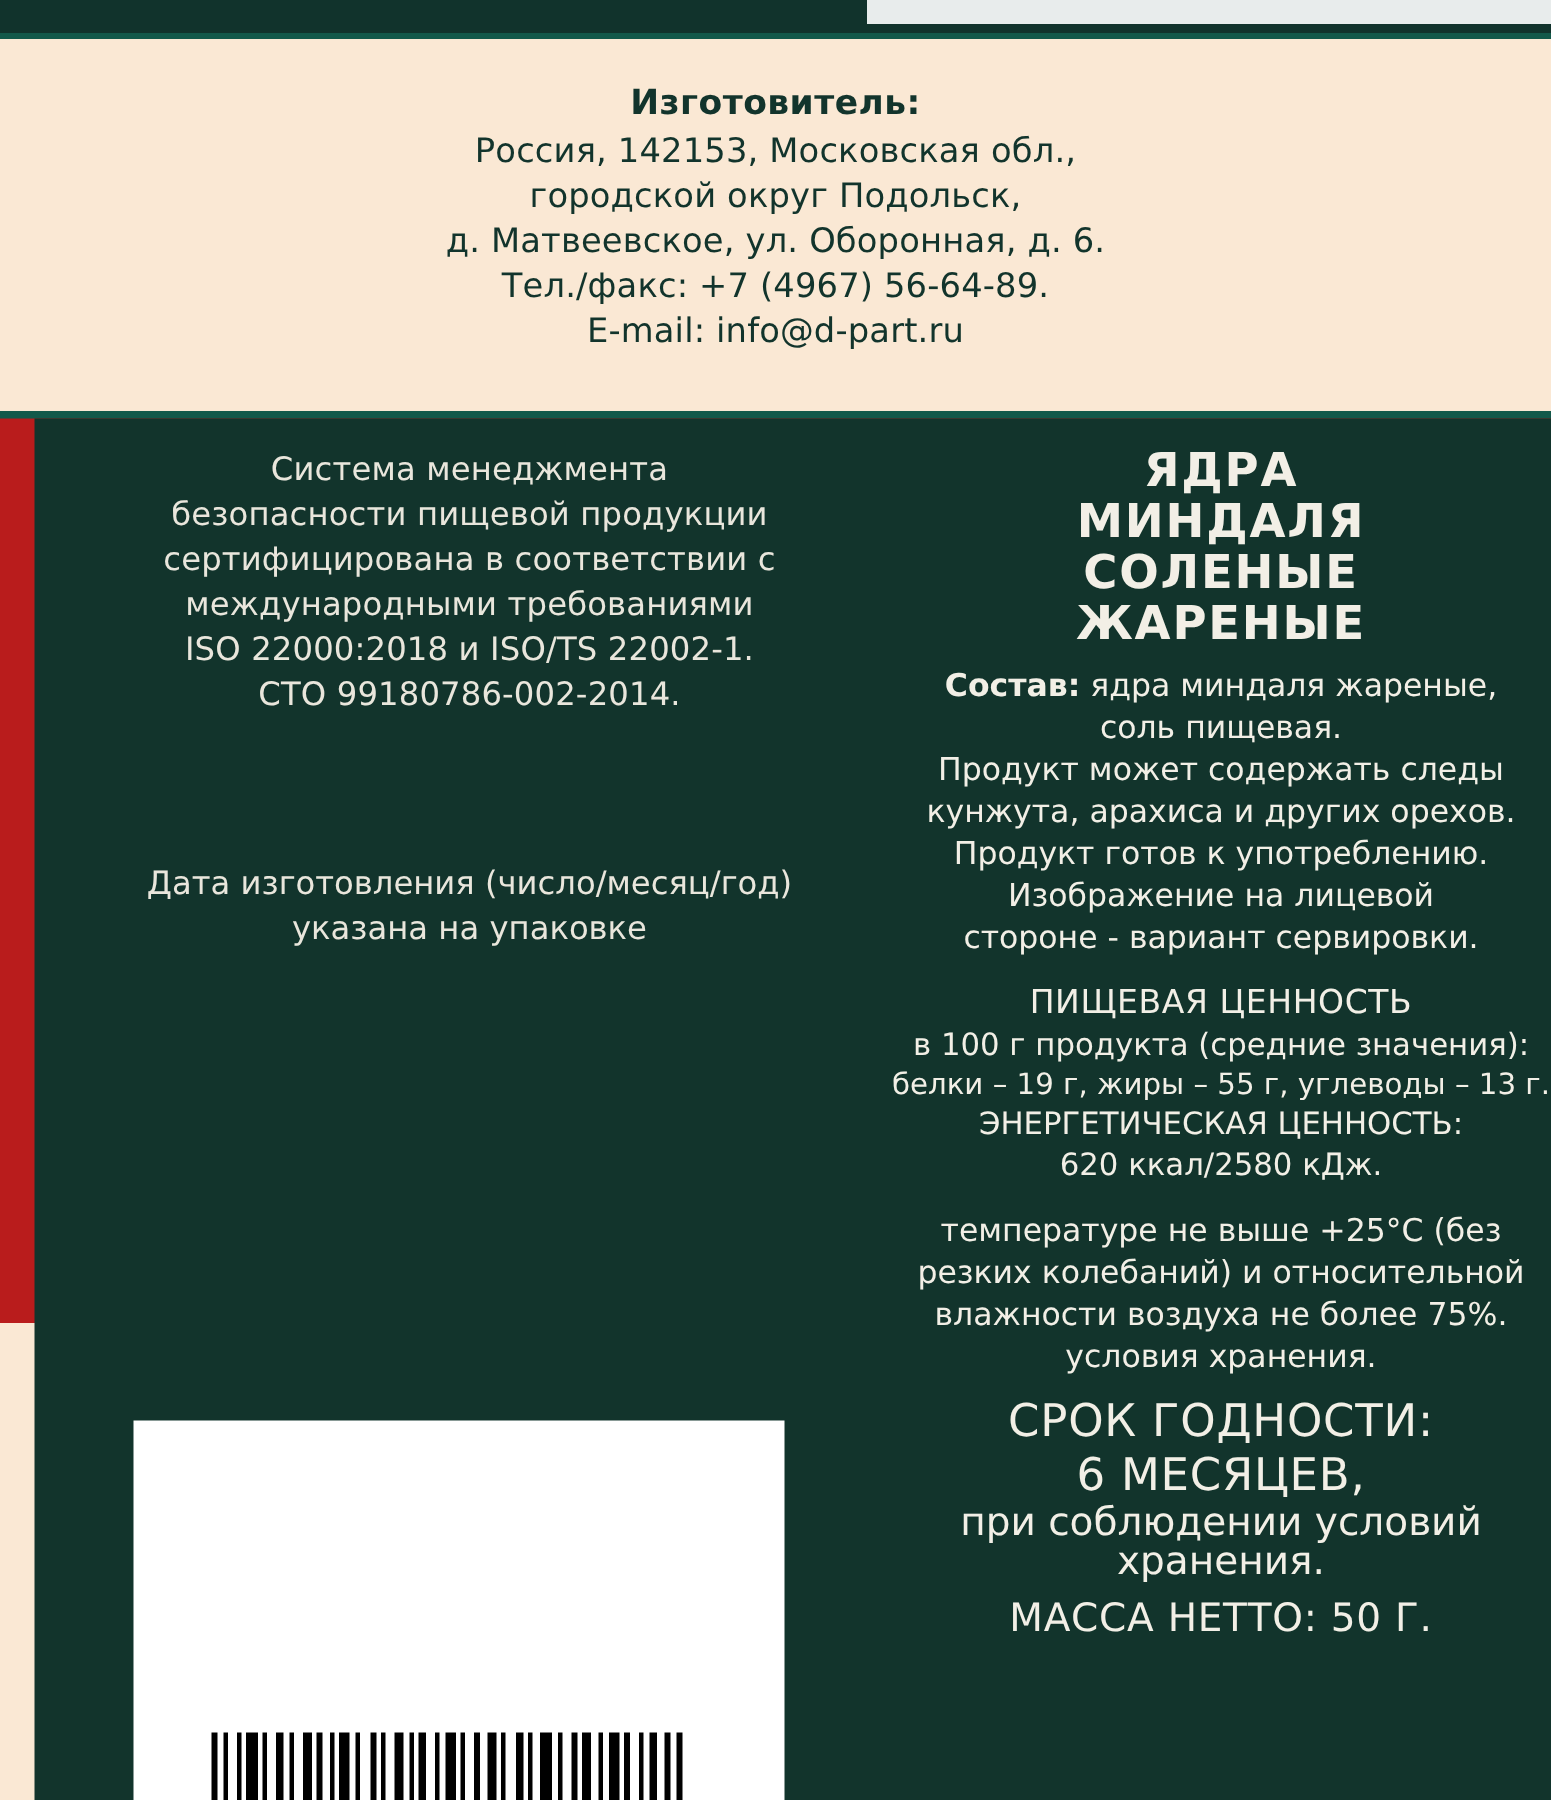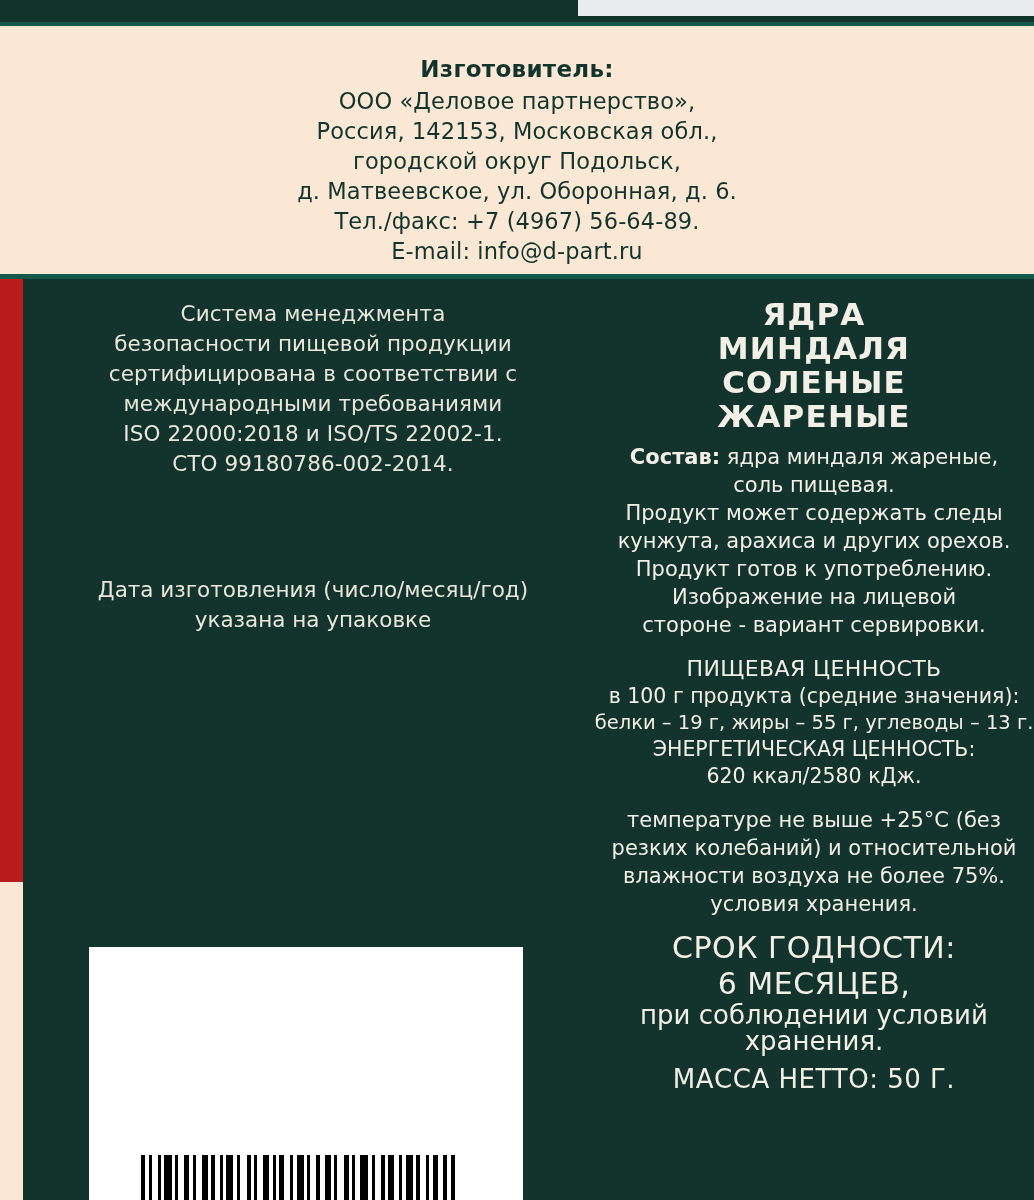--- a/index.html
+++ b/index.html
@@ -179,21 +179,20 @@
 
 <div class="page">
 
   <div class="top-strip">
     <div class="top-strip-inner"></div>
   </div>
   <div class="top-rule"></div>
 
   <div class="cream-block">
     <div class="ttl">Изготовитель:</div>
-    <div class="ln">ООО «Деловое партнерство»,</div>
     <div class="ln">Россия, 142153, Московская обл.,</div>
     <div class="ln">городской округ Подольск,</div>
     <div class="ln">д. Матвеевское, ул. Оборонная, д. 6.</div>
     <div class="ln">Тел./факс: +7 (4967) 56-64-89.</div>
     <div class="ln">E-mail: info@d-part.ru</div>
   </div>
 
   <div class="mid-rule"></div>
 
   <div class="dark-body">

